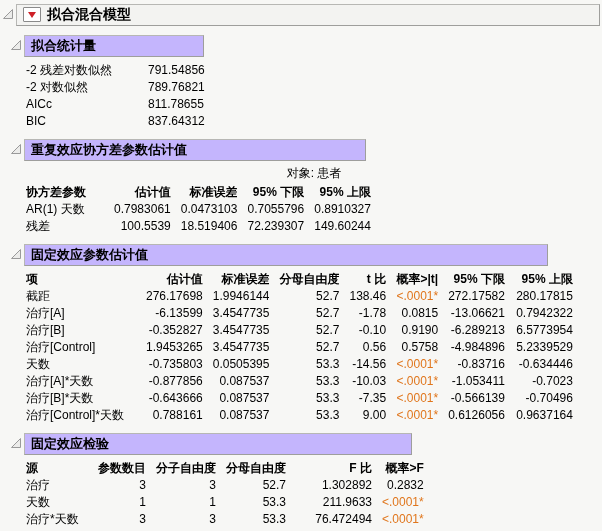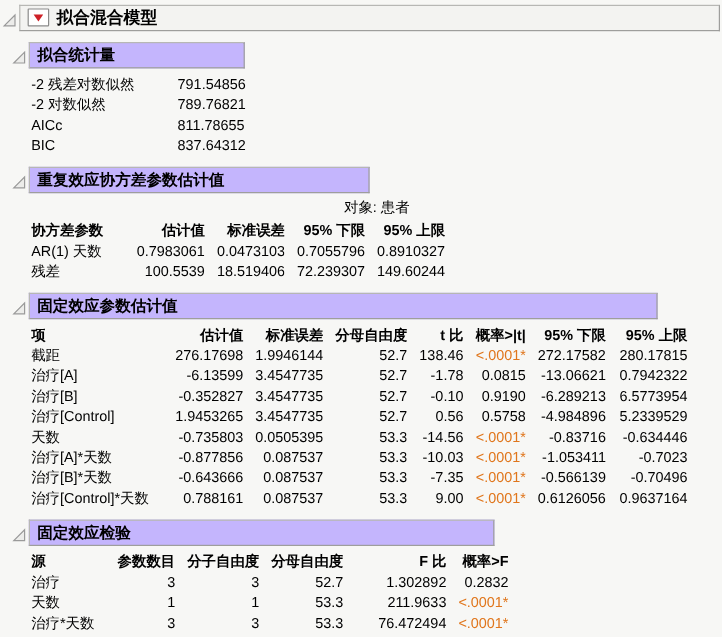--- a/index.html
+++ b/index.html
@@ -3,35 +3,35 @@
 <meta charset="utf-8">
 <style>
   html,body{margin:0;padding:0;}
   body{
     width:602px;height:531px;overflow:hidden;
     background:#F7F7F5;color:#000;
     font-family:"Liberation Sans","DejaVu Sans",sans-serif;
     font-size:12px;
   }
   .root{padding:4px 0 0 2px;}
-  .outline-row{display:flex;align-items:center;}
+  .outline-row{display:flex;align-items:flex-start;}
   .tri{flex:0 0 12px;margin:4px 2px 0 0;}
   .hbox{
     box-sizing:border-box;
     background:#c4b5fd;
     border:1px solid #B7B7B4;
     border-right-color:#9E9E9C;border-bottom-color:#9E9E9C;
     padding:2px 6px 3px 6px;
     font-weight:bold;font-size:13px;line-height:15px;
     white-space:nowrap;overflow:hidden;
   }
   .hbox.top{display:flex;align-items:center;gap:6px;background:#F3F3F1;font-size:14px;line-height:15px;}
   .w-full{width:584px;}
   .w-fitstats{width:180px;}
-  .w-cov{width:284px;}
+  .w-cov{width:342px;}
   .w-fixedp{width:524px;}
   .w-tests{width:388px;}
   .section{margin:9px 0 0 8px;}
   .section-body{margin:5px 0 0 16px;}
   .red-tri-btn{
     display:inline-flex;align-items:center;justify-content:center;
     width:16px;height:13px;background:#FFFFFF;
     border:1px solid #8A8A8A;border-radius:1px;
   }
   .red-tri{

